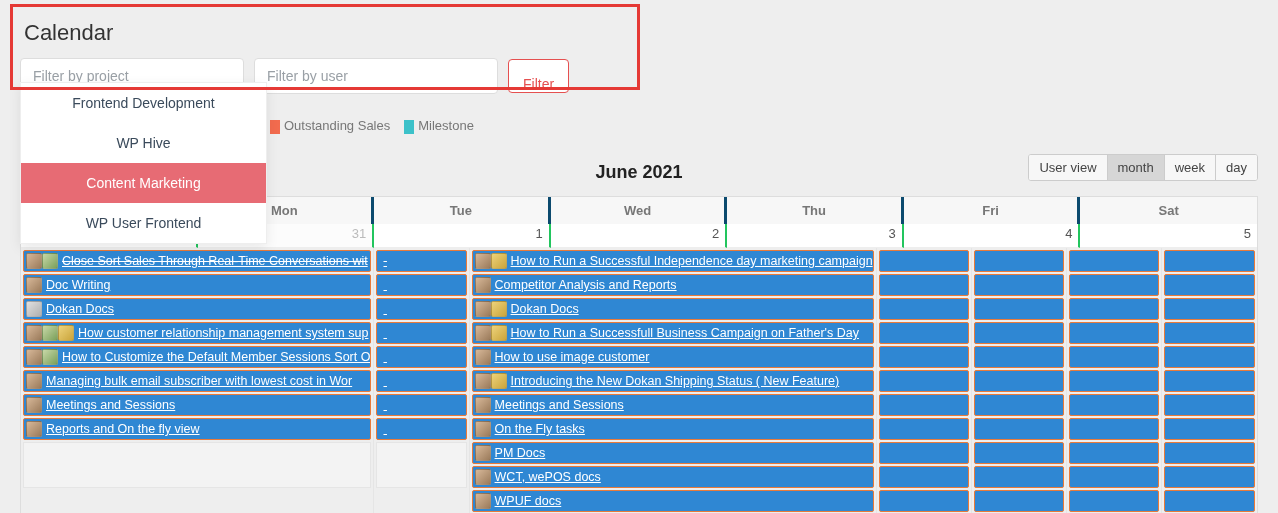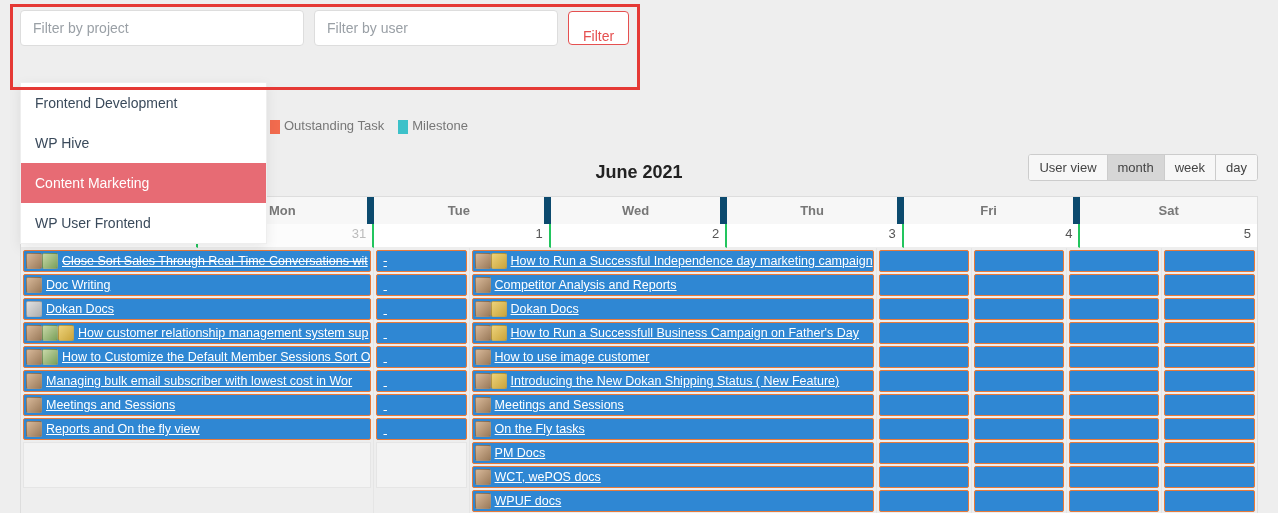--- a/index.html
+++ b/index.html
@@ -43,21 +43,21 @@
   }
   .filter-input {
     height: 36px;
     border: 1px solid #ddd;
     border-radius: 4px;
     background: #fff;
     padding: 0 12px;
     font-size: 14px;
     color: #555;
   }
-  .filter-input.project { width: 284px; }
+  .filter-input.project { width: 224px; }
   .filter-input.user { width: 244px; }
   .filter-input::placeholder { color: #9aa0a6; }
   .filter-btn {
     height: 32px;
     padding: 16px 14px;
     border: 1px solid #e55050;
     background: #fff;
     color: #e55050;
     border-radius: 4px;
     font-size: 14px;
@@ -72,20 +72,21 @@
     background: #fff;
     border: 1px solid #eee;
     box-shadow: 0 4px 12px rgba(0,0,0,0.08);
     z-index: 40;
   }
   .dropdown-item {
     padding: 12px 14px;
     font-size: 14px;
     color: #3a4a5b;
     cursor: pointer;
+    text-align: center;
   }
   .dropdown-item.active {
     background: #e76b74;
     color: #fff;
   }
 
   .legend {
     position: absolute;
     left: 270px;
     top: 118px;
@@ -153,21 +154,21 @@
     display: grid;
     grid-template-columns: repeat(7, 1fr);
     background: #f7f7f7;
   }
   .cal-dow-cell {
     padding: 6px 0;
     text-align: center;
     font-size: 13px;
     font-weight: 600;
     color: #777;
-    border-right: 7px solid #0c4a6e;
+    border-right: 3px solid #0c4a6e;
   }
   .cal-dow-cell:last-child { border-right: none; }
 
   .cal-dates {
     display: grid;
     grid-template-columns: repeat(7, 1fr);
     background: #fff;
   }
   .cal-date-cell {
     height: 24px;
@@ -235,36 +236,37 @@
     margin-top:2px;
   }
 </style>
 </head>
 <body>
 <div class="page">
 
   <div class="highlight-box"></div>
 
   <div class="header-area">
+    <div class="title">Calendar</div>
     <div class="filter-row">
       <input class="filter-input project" placeholder="Filter by project" style="">
       <input class="filter-input user" placeholder="Filter by user" style="">
       <button class="filter-btn">Filter</button>
     </div>
   </div>
 
   <div class="dropdown">
     <div class="dropdown-item">Frontend Development</div>
     <div class="dropdown-item">WP Hive</div>
     <div class="dropdown-item active">Content Marketing</div>
     <div class="dropdown-item">WP User Frontend</div>
   </div>
 
   <div class="legend">
-    <span><span class="swatch sw-out"></span><span>Outstanding Task</span></span>
+    <span><span class="swatch sw-out"></span><span>Outstanding Sales</span></span>
     <span><span class="swatch sw-mile"></span><span>Milestone</span></span>
   </div>
 
   <div class="calendar-wrap">
     <div class="cal-header">
       <div class="cal-month">June 2021</div>
       <div class="view-tabs">
         <div class="view-tab">User view</div>
         <div class="view-tab active">month</div>
         <div class="view-tab">week</div>

